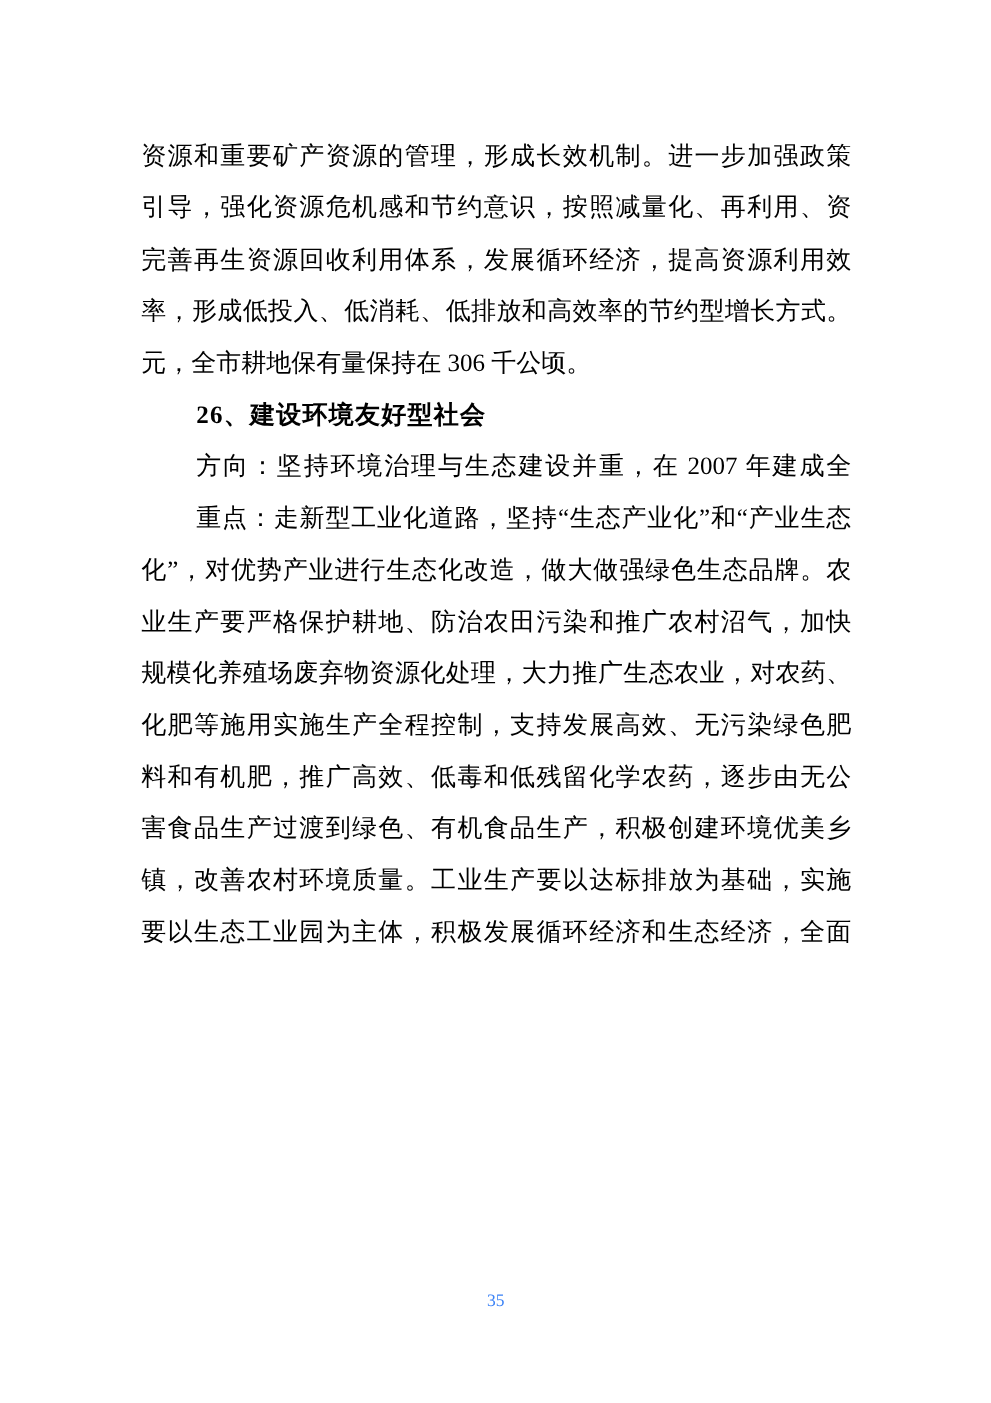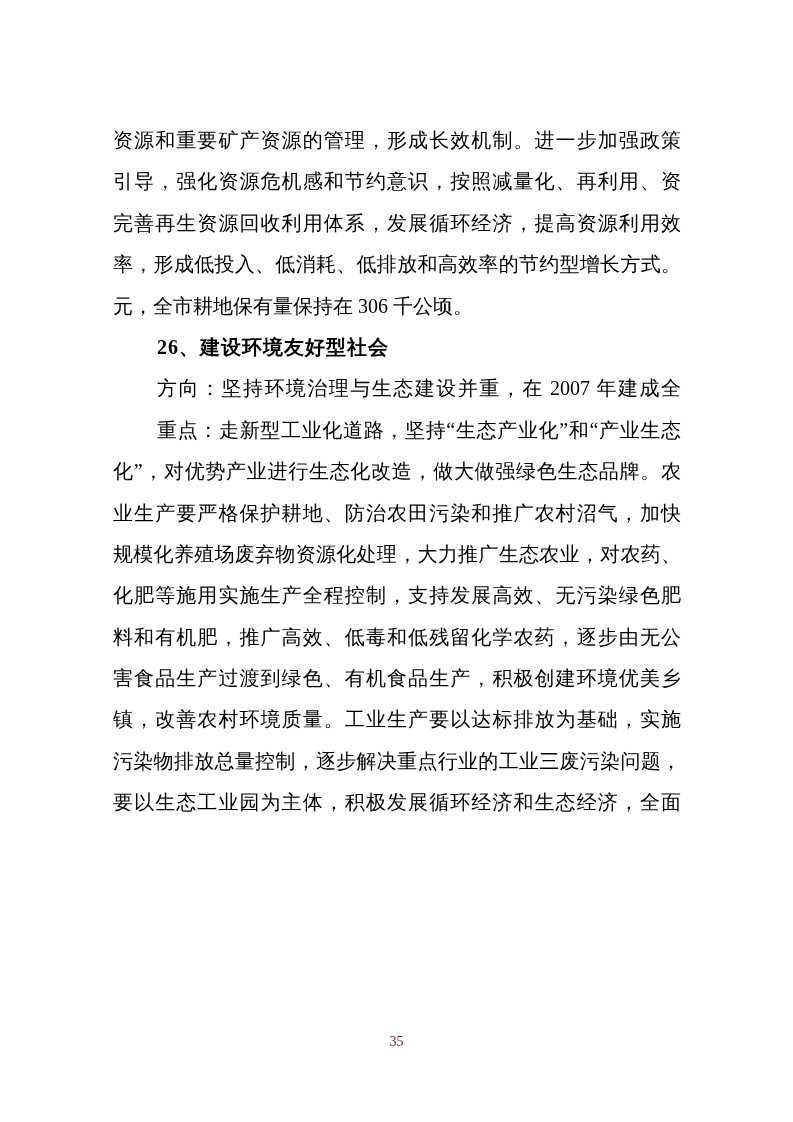--- a/index.html
+++ b/index.html
@@ -13,21 +13,21 @@
     height: 1122px;
     background: #ffffff;
     font-family: "Liberation Serif", "DejaVu Serif", serif;
     color: #000000;
     overflow: hidden;
     box-sizing: border-box;
   }
   .body-text {
     position: absolute;
     left: 113px;
-    top: 120px;
+    top: 105px;
     width: 568px;
   }
   .line {
     font-size: 20px;
     line-height: 41.4px;
     height: 41.4px;
     text-align: justify;
     text-align-last: justify;
     overflow: hidden;
     white-space: normal;
@@ -45,21 +45,21 @@
     letter-spacing: 1px;
   }
   .footer {
     position: absolute;
     left: 0;
     right: 0;
     top: 1032px;
     text-align: center;
     font-size: 14px;
     line-height: 20px;
-    color: #7f1d1d;
+    color: #3b82f6;
   }
 </style>
 </head>
 <body>
 
 <div class="page">
   <div class="body-text">
     <div class="line">资源和重要矿产资源的管理，形成长效机制。进一步加强政策</div>
     <div class="line">引导，强化资源危机感和节约意识，按照减量化、再利用、资</div>
     <div class="line">完善再生资源回收利用体系，发展循环经济，提高资源利用效</div>
@@ -68,17 +68,16 @@
     <div class="line short indent heading">26、建设环境友好型社会</div>
     <div class="line indent">方向：坚持环境治理与生态建设并重，在 2007 年建成全</div>
     <div class="line indent">重点：走新型工业化道路，坚持“生态产业化”和“产业生态</div>
     <div class="line">化”，对优势产业进行生态化改造，做大做强绿色生态品牌。农</div>
     <div class="line">业生产要严格保护耕地、防治农田污染和推广农村沼气，加快</div>
     <div class="line">规模化养殖场废弃物资源化处理，大力推广生态农业，对农药、</div>
     <div class="line">化肥等施用实施生产全程控制，支持发展高效、无污染绿色肥</div>
     <div class="line">料和有机肥，推广高效、低毒和低残留化学农药，逐步由无公</div>
     <div class="line">害食品生产过渡到绿色、有机食品生产，积极创建环境优美乡</div>
     <div class="line">镇，改善农村环境质量。工业生产要以达标排放为基础，实施</div>
-    <div class="line">污染物排放总量控制，逐步解决重点行业的工业三废污染问题，</div>
     <div class="line">要以生态工业园为主体，积极发展循环经济和生态经济，全面</div>
   </div>
   <div class="footer">35</div>
 </div>
 
 </body></html>

